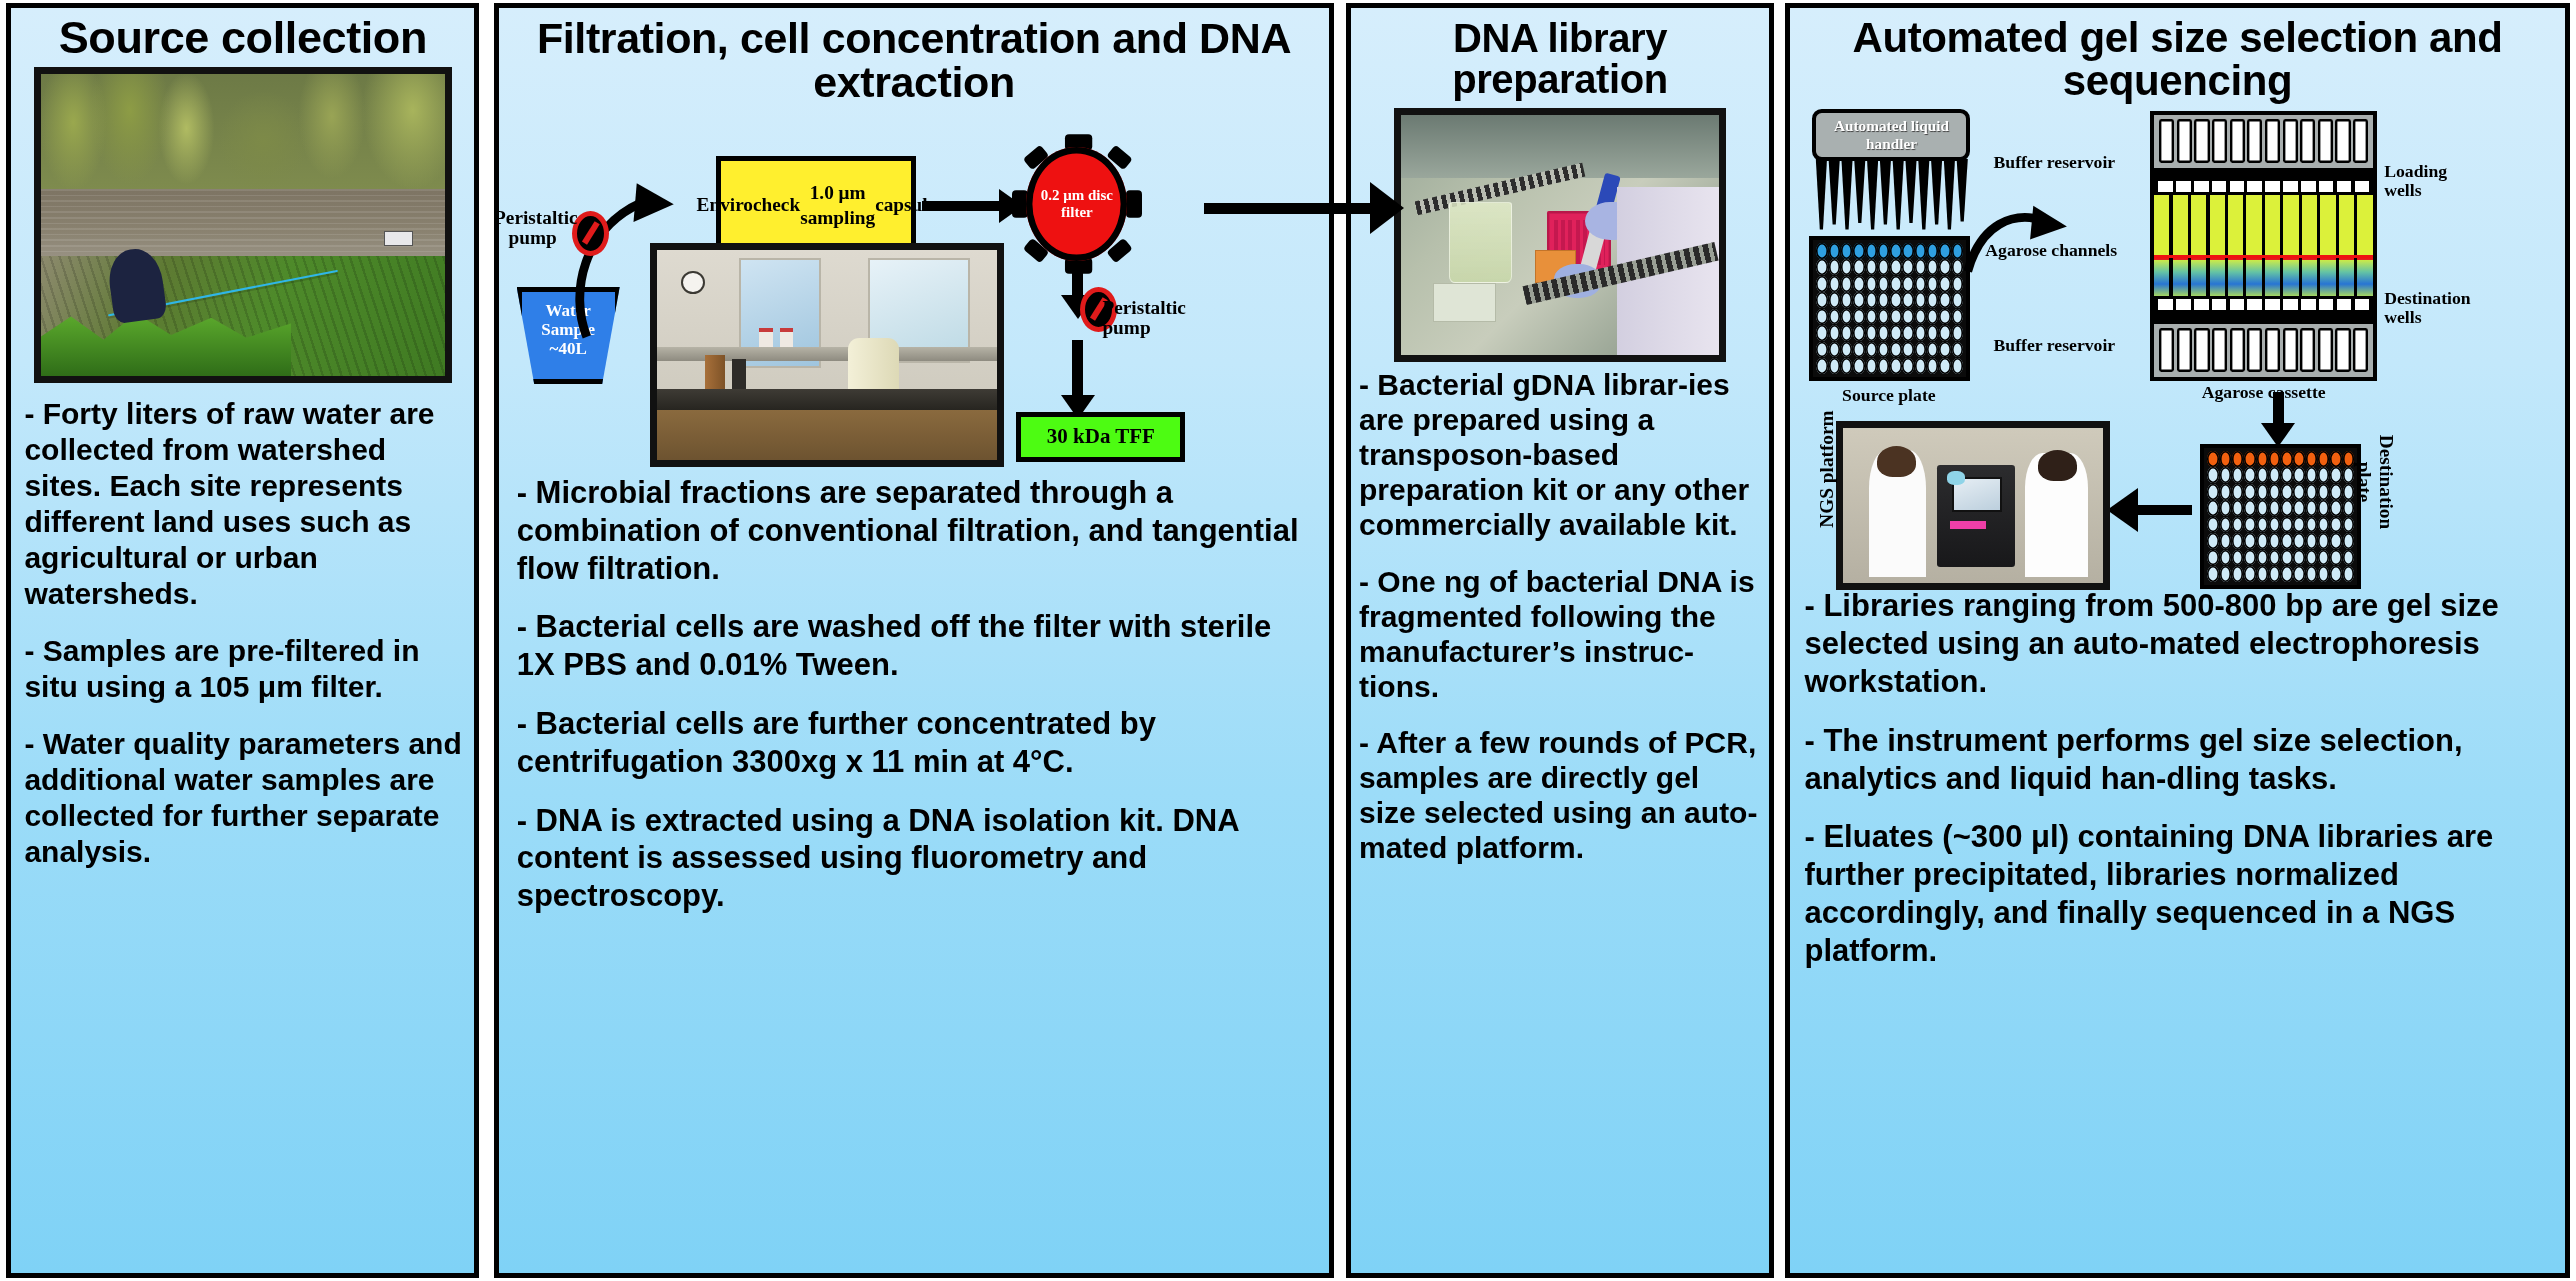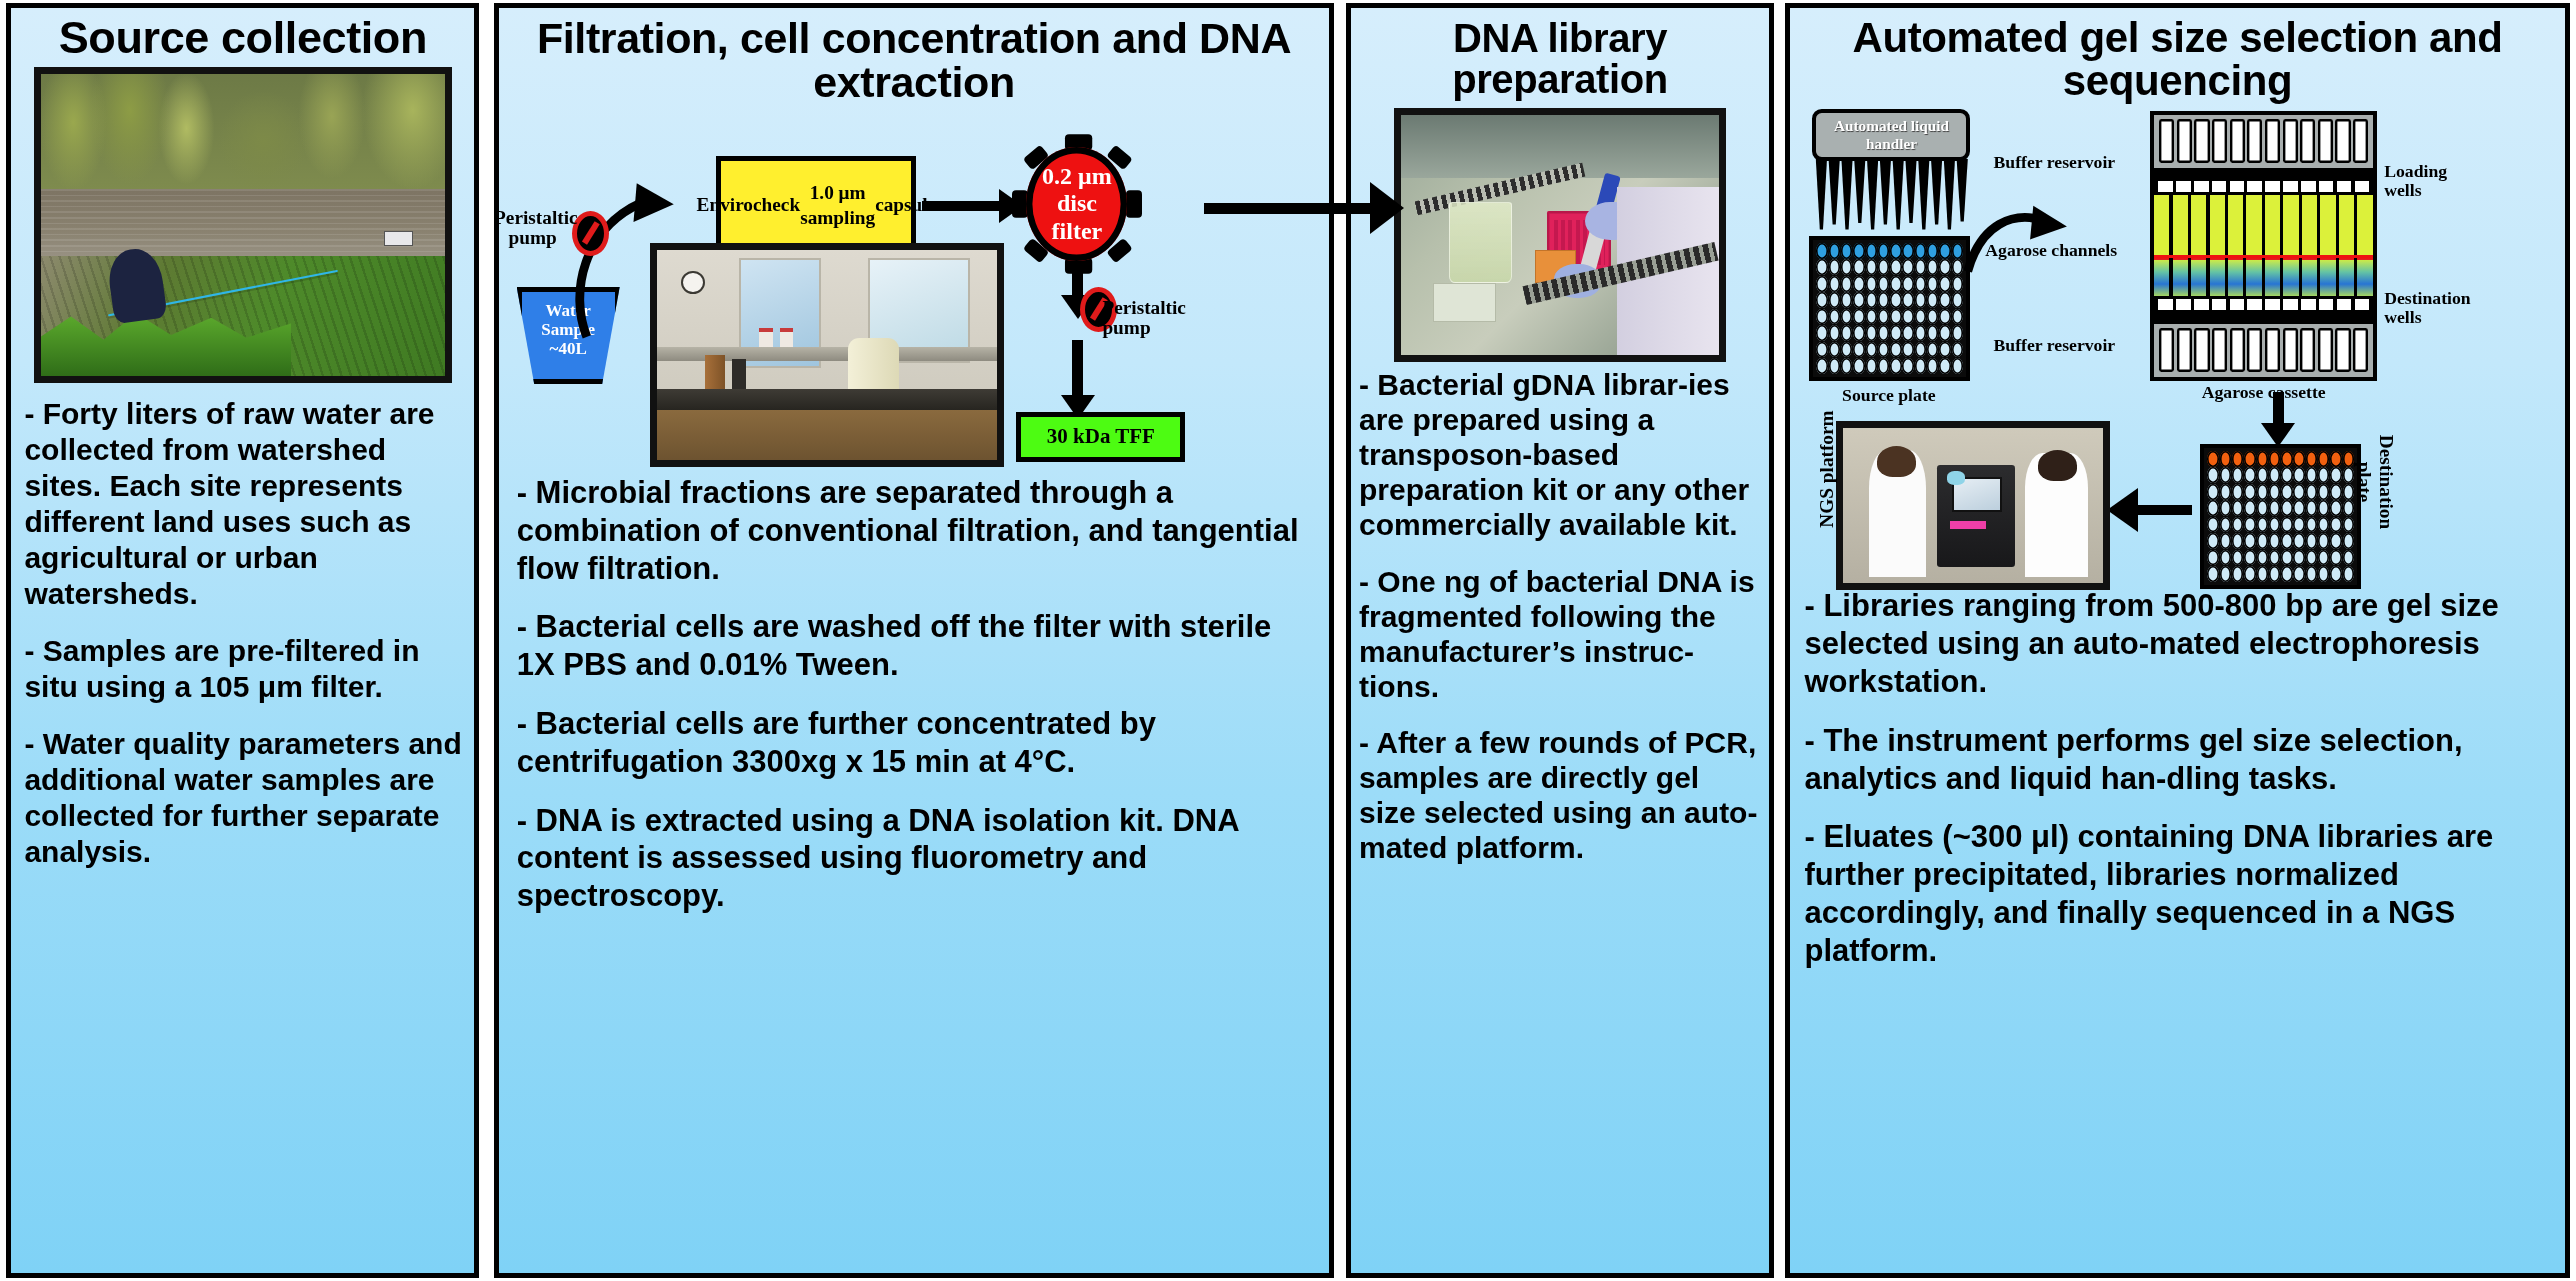--- a/index.html
+++ b/index.html
@@ -107,23 +107,23 @@
     position:absolute; height:10.5px; background:#000;
   }
   .arrow-h::after {
     content:""; position:absolute; right:-21px; top:50%; transform:translateY(-50%);
     border-left:24px solid #000; border-top:17.7px solid transparent; border-bottom:17.7px solid transparent;
   }
   #arrow-env-disc { left:417px; top:93px; width:80px; }
   .disc-filter {
     position:absolute; left:521px; top:39px; width:101px; height:114px;
     background:#ee1111; border-radius:50%;
-    display:flex; align-items:center; 
+    display:flex; align-items:center; justify-content:center;
     color:#fff; font-family:"Liberation Serif", serif; font-weight:bold;
-    font-size:24px; text-align:center; line-height:1.15;
+    font-size:15px; text-align:center; line-height:1.15;
     box-shadow:
       0 0 0 6.4px #000 inset;
   }
   .disc-teeth { position:absolute; left:507px; top:26px; width:130px; height:140px; }
   .arrow-v { position:absolute; width:10.5px; background:#000; }
   .arrow-v::after {
     content:""; position:absolute; left:50%; bottom:-21px; transform:translateX(-50%);
     border-top:24px solid #000; border-left:17.7px solid transparent; border-right:17.7px solid transparent;
   }
   #arrow-disc-pump { left:567px; top:153px; height:37px; }
@@ -389,21 +389,21 @@
         <div class="lab-col"></div>
         <div class="lab-col2"></div>
         <div class="lab-bench"></div>
         <div class="lab-cab"></div>
       </div>
     </div>
 
     <div class="body-txt">
       <p>- Microbial fractions are separated through a combination of conventional filtration, and tangential flow filtration.</p>
       <p>- Bacterial cells are washed off the filter with sterile 1X PBS and 0.01% Tween.</p>
-      <p>- Bacterial cells are further concentrated by centrifugation 3300xg x 15 min at 4°C.</p>
+      <p>- Bacterial cells are further concentrated by centrifugation 3300xg x 11 min at 4°C.</p>
       <p>- DNA is extracted using a DNA isolation kit. DNA content is assessed using fluorometry and spectroscopy.</p>
     </div>
   </section>
 
   <div id="arrow-p2-p3"></div>
 
   <section class="panel" id="panel-3">
     <h2 class="ptitle">DNA library preparation</h2>
 
     <div class="photo" id="bsc-photo">

